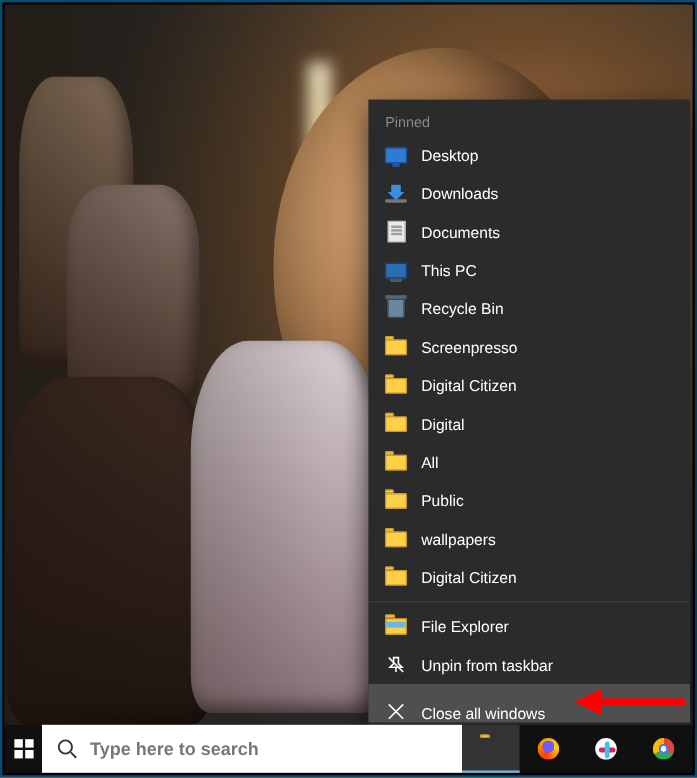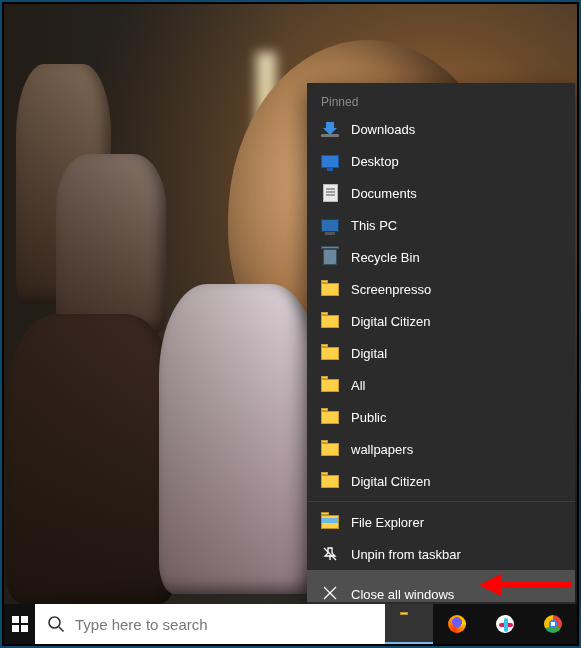--- a/index.html
+++ b/index.html
@@ -36,21 +36,21 @@
   .fig.c { left:155px; top:280px; width:160px; height:310px; background:linear-gradient(#dcd2d6,#8e767e);}
   .fig.d { left:52px;  top:150px; width:110px; height:180px; background:linear-gradient(#b09a8e,#5a4236);}
 
   
   .taskbar { position:absolute; left:2px; right:2px; bottom:2px; height:40px; background:#101010;
     display:flex; align-items:center; color:#fff; }
   .start { width:48px; height:40px; display:flex; align-items:center; justify-content:center; }
   .winlogo { width:16px; height:16px; display:grid; grid-template-columns:7px 7px; grid-template-rows:7px 7px; gap:2px; }
   .winlogo span { background:#fff; }
   .search { flex: 0 0 350px; height:40px; background:#fff; display:flex; align-items:center; padding:0 12px; gap:10px; }
-  .search input { border:none; outline:none; flex:1; font-size:15px; color:#333; background:transparent; }
+  .search input { border:none; outline:none; flex:1; font-size:15px; color:#333; background:transparent;font-weight:bold; }
   .search input::placeholder { color:#777; }
   .tb-icons { display:flex; align-items:center; height:40px; }
   .tb-btn { width:48px; height:40px; display:flex; align-items:center; justify-content:center; }
   .tb-btn.active { background:#333; box-shadow: inset 0 -2px 0 #76b9ed; }
   .fe-mini { width:18px; height:14px; background:#ffcf48; border-radius:1px; position:relative; box-shadow:0 0 0 1px #b8912a inset; }
   .fe-mini::before { content:""; position:absolute; left:0; top:-3px; width:8px; height:3px; background:#ffcf48; border-radius:1px 1px 0 0; box-shadow:0 0 0 1px #b8912a inset; }
   .fe-mini::after { content:""; position:absolute; left:1px; right:1px; top:3px; height:5px; background:#6bb7e6; }
   .ff { width:20px; height:20px; border-radius:50%; background:
      radial-gradient(circle at 50% 40%, #6a5cff 0 35%, transparent 36%),
      conic-gradient(from 200deg, #ff3b00, #ff9d00, #ffd000, #ff3b00); }
@@ -119,31 +119,31 @@
     <div class="fig c"></div>
     <div class="poster-shade"></div>
   </div>
 
   <div class="jumplist">
 
     <div class="jl-section">Pinned</div>
 
     <div class="jl-item">
       <span class="ic">
+          <span class="ic-desktop"></span>
+        </span>
+      <span>Desktop</span>
+    </div>
+    <div class="jl-item">
+      <span class="ic">
           <span class="ic-downloads">
             <span class="tray"></span>
           </span>
         </span>
       <span>Downloads</span>
-    </div>
-    <div class="jl-item">
-      <span class="ic">
-          <span class="ic-desktop"></span>
-        </span>
-      <span>Desktop</span>
     </div>
     <div class="jl-item">
       <span class="ic">
           <span class="ic-documents"></span>
         </span>
       <span>Documents</span>
     </div>
     <div class="jl-item">
       <span class="ic">
           <span class="ic-thispc"></span>

